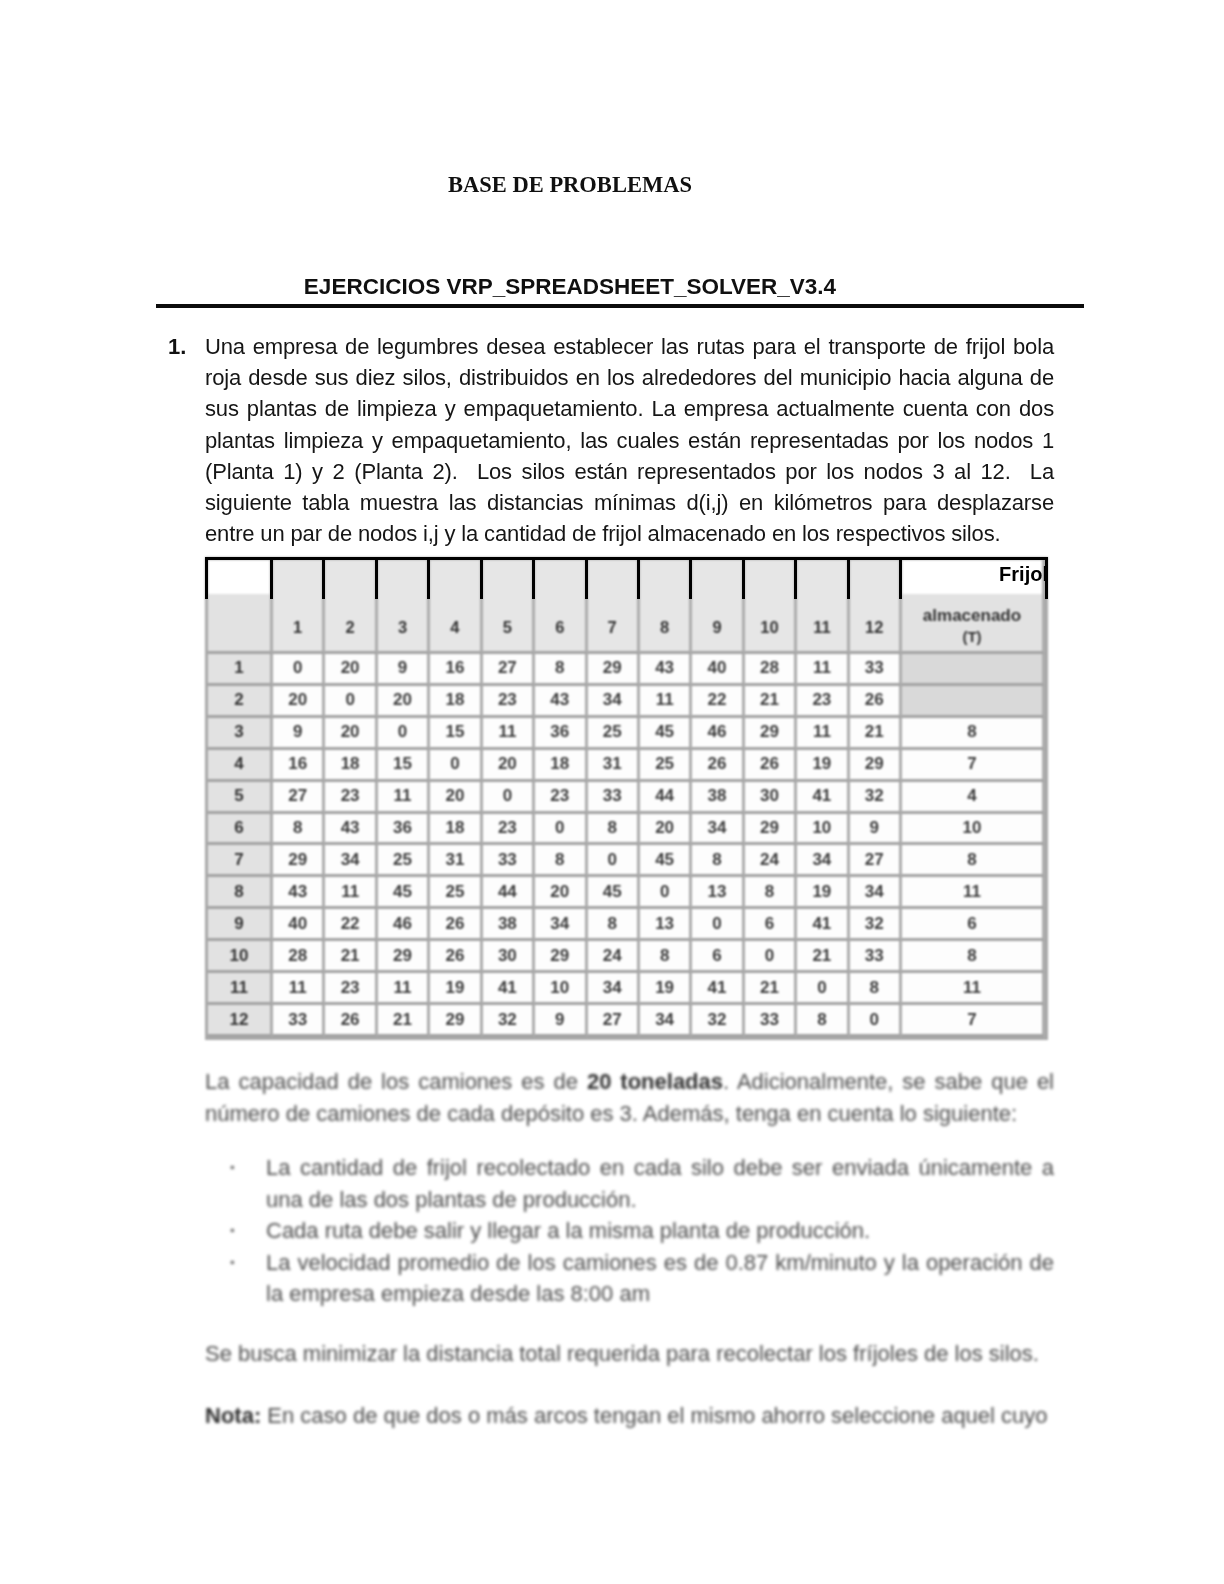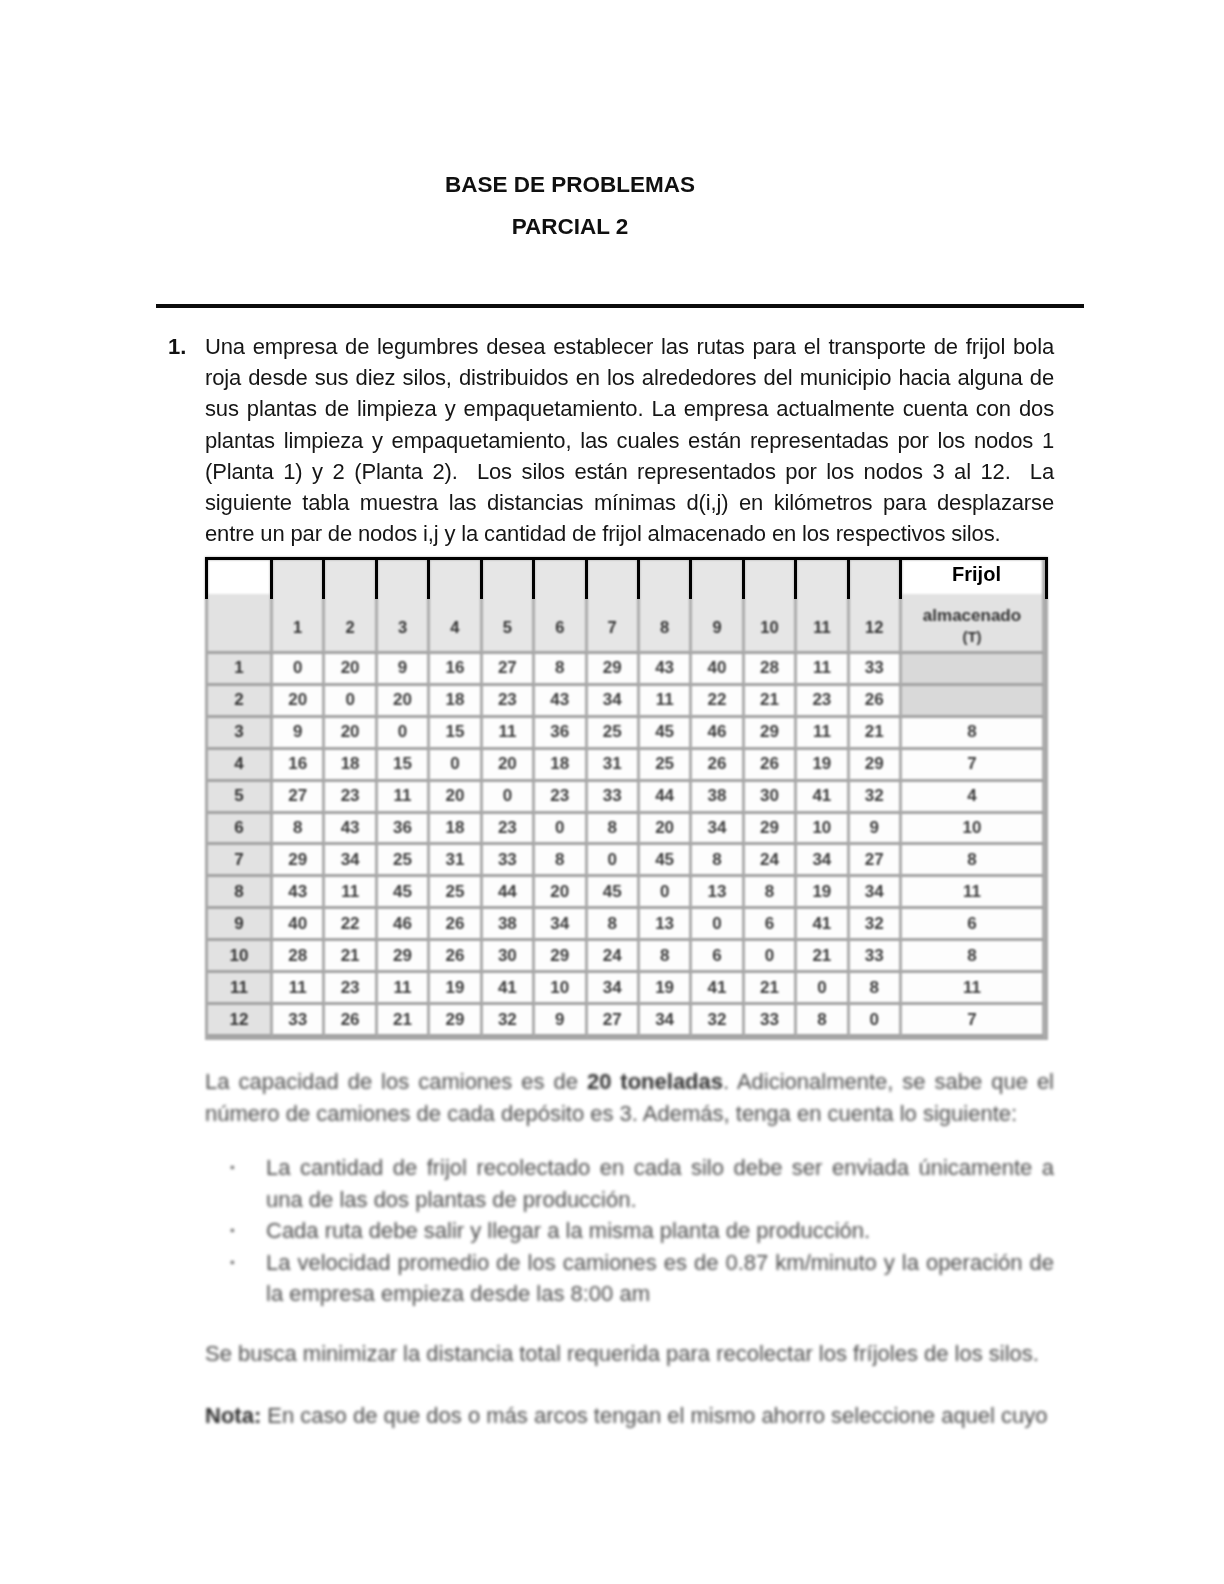--- a/index.html
+++ b/index.html
@@ -2,21 +2,21 @@
 <html><head>
 <meta charset="utf-8">
 <style>
   html,body{margin:0;padding:0;background:#ffffff;}
   .page{position:relative;width:1224px;height:1584px;background:#fff;
         font-family:"Liberation Sans",sans-serif;color:#111;overflow:hidden;}
 
   
   .title{position:absolute;left:160px;width:820px;text-align:center;
          font-weight:bold;font-size:22.5px;color:#101010;}
-  .t1{top:172px;} .t2{top:214px;} .t3{top:274px;}
+  .t1{top:172px;font-family:Liberation Serif, serif;} .t2{top:214px;} .t3{top:274px;}
   .rule{position:absolute;top:304px;left:156px;width:928px;height:4px;background:#0c0c0c;}
 
   
   .problem{position:absolute;top:331px;left:168px;width:886px;display:flex;}
   .pnum{width:37px;font-weight:bold;font-size:22px;line-height:31.2px;}
   .ptext{flex:1;font-size:22px;line-height:31.2px;text-align:justify;color:#161616;letter-spacing:-0.15px;}
   .it{} .bold{font-weight:bold;}
 
   
   .table-wrap{position:absolute;top:557px;left:205px;width:843px;height:483px;}
@@ -35,21 +35,21 @@
   .fhc .ft2{font-size:15px;}
   .lc{background:#e2e2e2;color:#333;}
   .dc{background:#fdfdfd;}
   .fc{background:#fdfdfd;}
   .fc-empty{background:#d9d9d9;}
 
   
   .overlay{position:absolute;inset:0;pointer-events:none;}
   .topline{position:absolute;top:0;left:0;width:100%;height:3px;background:#000;}
   .tick{position:absolute;top:0;width:3px;height:42px;background:#000;}
-  .frijol-crisp{position:absolute;top:6px;left:700px;width:143px;text-align:center;
+  .frijol-crisp{position:absolute;top:6px;left:700px;width:143px;text-align:right;
                 font-weight:bold;font-size:20px;color:#000;}
 
   
   .blurred{filter:blur(1.35px);color:#4c4c4c;}
   .blurred .bold{color:#2e2e2e;}
   .capacity{position:absolute;top:1066px;left:205px;width:849px;
             font-size:22px;line-height:31.5px;text-align:justify;}
   .bullets{position:absolute;top:1152px;left:230px;width:824px;
            font-size:22px;line-height:31.5px;}
   .bullet{display:flex;}
@@ -57,21 +57,21 @@
   .btxt{flex:1;text-align:justify;}
   .closing{position:absolute;top:1338px;left:205px;width:849px;font-size:22px;line-height:31.5px;}
   .nota{position:absolute;top:1400px;left:205px;width:849px;font-size:22px;line-height:31.5px;text-align:justify;}
 </style>
 </head>
 <body>
 
 <div class="page">
 
   <div class="title t1">BASE DE PROBLEMAS</div>
-  <div class="title t2">PARCIAL 2</div>
+  <div class="title t3">EJERCICIOS VRP_SPREADSHEET_SOLVER_V3.4</div>
   <div class="rule"></div>
 
   <div class="problem">
     <div class="pnum">1.</div>
     <div class="ptext"><span>Una empresa de legumbres desea establecer las rutas para el transporte de frijol bola roja desde sus diez silos, distribuidos en los alrededores del municipio hacia alguna de sus plantas de limpieza y empaquetamiento. La empresa actualmente cuenta con dos plantas limpieza y empaquetamiento, las cuales están representadas por los nodos 1 (Planta 1) y 2 (Planta 2).&nbsp; Los silos están representados por los nodos 3 al 12.&nbsp; La siguiente tabla muestra las distancias mínimas </span><span class="it">d(i,j)</span><span> en kilómetros para desplazarse entre un par de nodos </span><span class="it">i,j</span><span> y la cantidad de frijol almacenado en los respectivos silos.</span></div>
   </div>
 
   <div class="table-wrap">
     <div class="tbl" id="tbl">
         <div class="c corner"></div>

